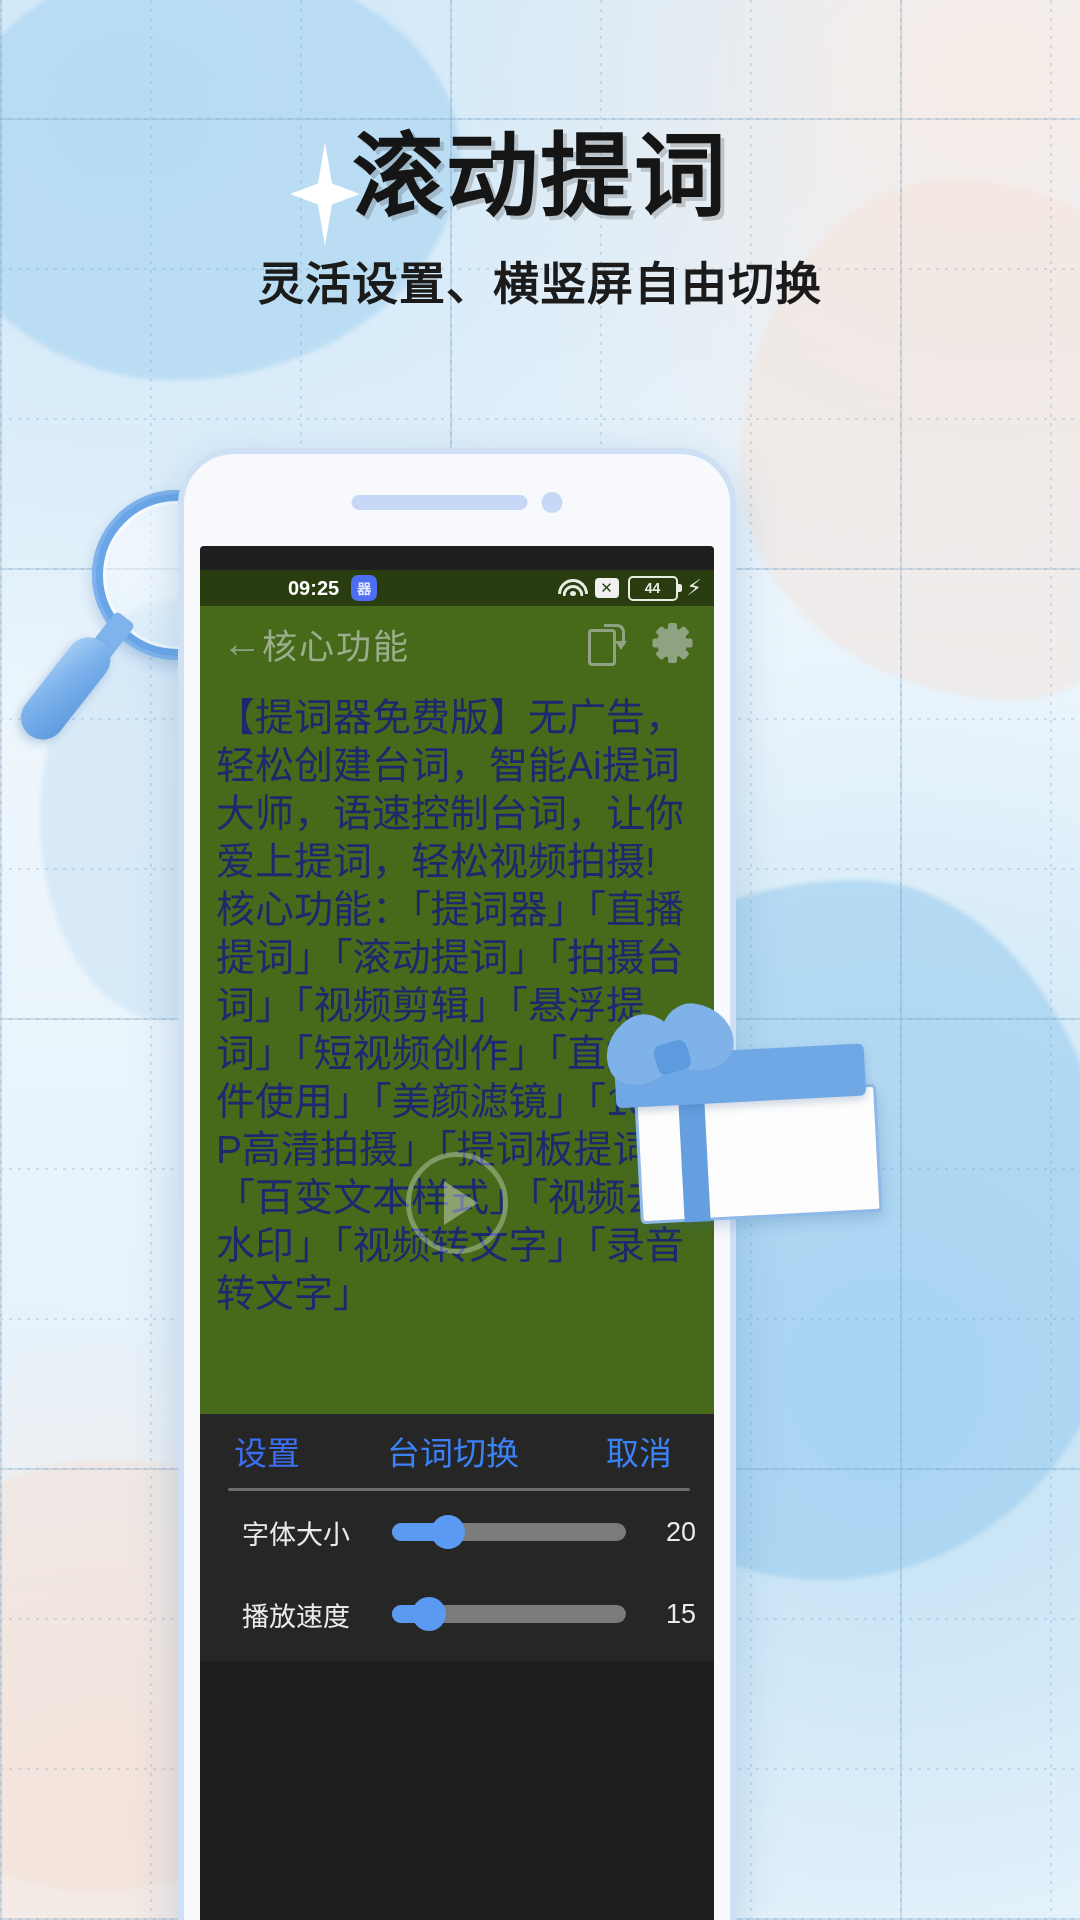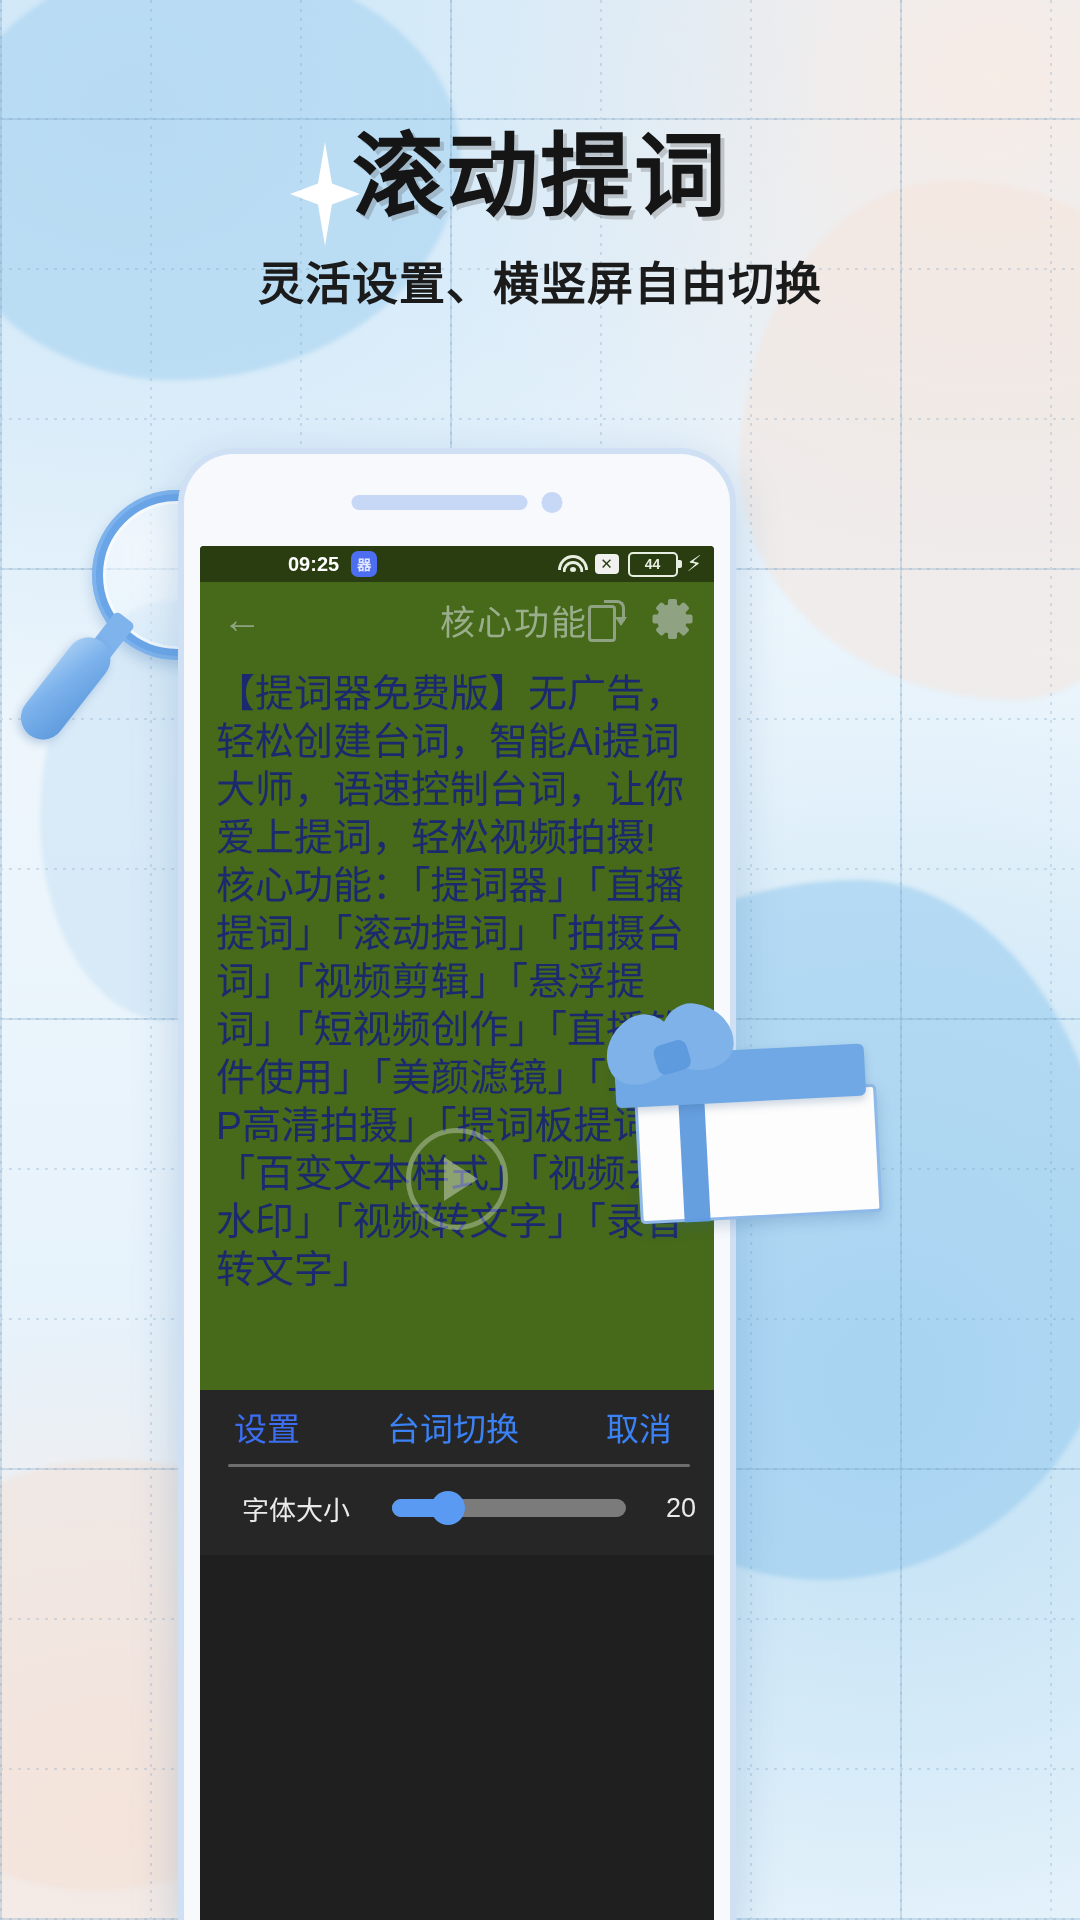--- a/index.html
+++ b/index.html
@@ -102,21 +102,21 @@
   .camera{width:21px;height:21px;border-radius:50%;background:#c6d8f5;}
 
   #screen{
     position:absolute;left:16px;top:92px;right:16px;bottom:0;overflow:hidden;
     background:#1f1f1f;border-radius:4px;
   }
 
   
   .statusbar{
     height:36px;background:#2a3d10;display:flex;align-items:center;
-    padding:0 12px;color:#fff;font-size:20px;font-weight:700;
+    padding:0 12px;color:#fff;font-size:20px;font-weight:700;margin-top:24px;
   }
   .sb-left{display:flex;align-items:center;gap:12px;flex:0 0 auto;margin-left:76px;}
   .sb-appicon{
     width:26px;height:26px;border-radius:7px;background:#4e6ef2;
     display:flex;align-items:center;justify-content:center;
     font-size:14px;color:#dfe6ff;font-weight:700;
   }
   .sb-right{margin-left:auto;display:flex;align-items:center;gap:9px;}
   .wifi{width:26px;height:20px;position:relative;}
   .wifi i{position:absolute;left:50%;transform:translateX(-50%);border-radius:50% 50% 0 0/100% 100% 0 0;
@@ -136,21 +136,21 @@
   .battery:after{content:"";position:absolute;right:-6px;top:6px;width:4px;height:8px;
     background:#e9eee2;border-radius:0 2px 2px 0;}
   .bolt{color:#e9eee2;font-size:22px;line-height:1;}
 
   
   .appbar{
     height:74px;background:#46691a;display:flex;align-items:center;
     padding:0 22px;color:#97a98a;
   }
   .icon-back{font-size:40px;line-height:1;color:#8fa383;}
-  .appbar-title{flex:1;text-align:right;font-size:35px;color:#9aae8c;letter-spacing:2px;}
+  .appbar-title{flex:1;text-align:left;font-size:35px;color:#9aae8c;letter-spacing:2px;}
   .appbar-actions{display:flex;align-items:center;gap:34px;}
   .icon-rotate{position:relative;width:30px;height:38px;}
   .icon-rotate .sq{position:absolute;left:0;top:5px;width:22px;height:31px;border:3px solid #8fa383;border-radius:4px;}
   .icon-rotate .arc{position:absolute;right:-7px;top:0;width:18px;height:18px;
     border:3px solid #8fa383;border-left:none;border-bottom:none;border-radius:0 8px 0 0;}
   .icon-rotate .arrow{position:absolute;right:-9px;top:17px;width:0;height:0;
     border-left:6px solid transparent;border-right:6px solid transparent;border-top:9px solid #8fa383;}
   .icon-gear{width:40px;height:40px;position:relative;}
   .icon-gear .g-core{position:absolute;inset:5px;border-radius:50%;
     border:8px solid #8fa383;box-sizing:border-box;}
@@ -313,20 +313,28 @@
 
       <div class="row">
         <span class="row-label">字体大小</span>
         <span class="slider">
           <span class="fill" style="width:24%"></span>
           <span class="knob" style="left:24%"></span>
         </span>
         <span class="row-value">20</span>
       </div>
 
+      <div class="row">
+        <span class="row-label">播放速度</span>
+        <span class="slider">
+          <span class="fill" style="width:16%"></span>
+          <span class="knob" style="left:16%"></span>
+        </span>
+        <span class="row-value">15</span>
+      </div>
 
 
     </div>
 
   </div>
 </div>
 
 <div id="gift">
   <div class="gift-body"></div>
   <div class="ribbon"></div>

